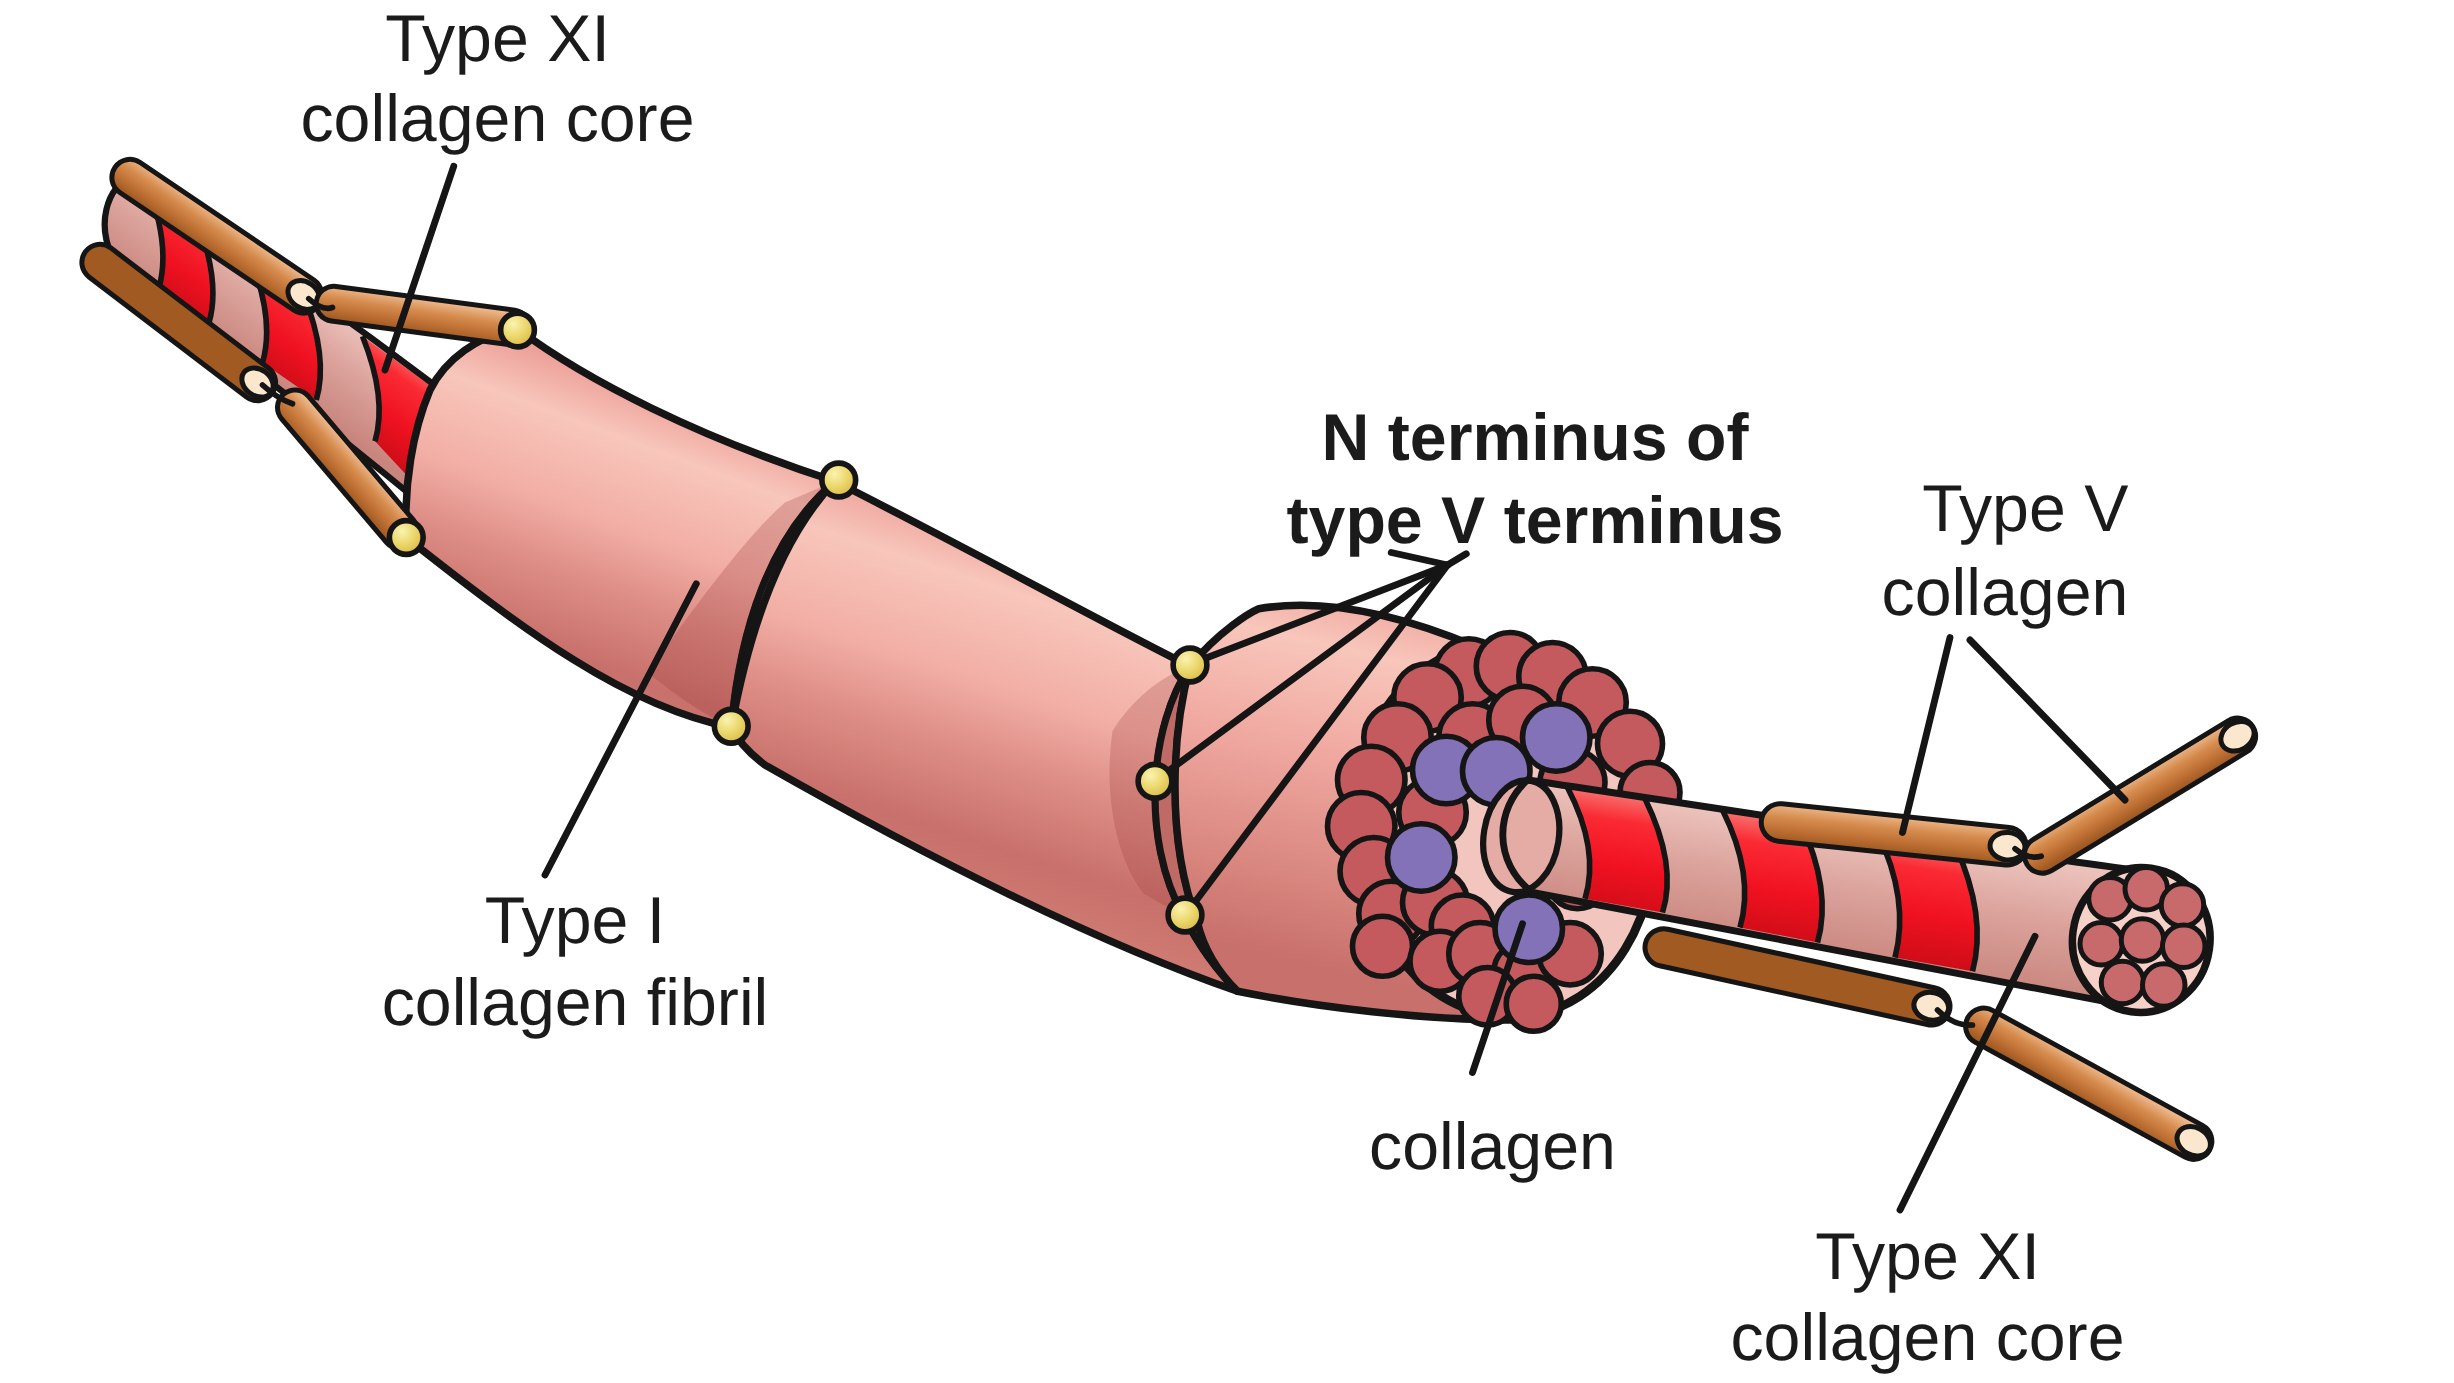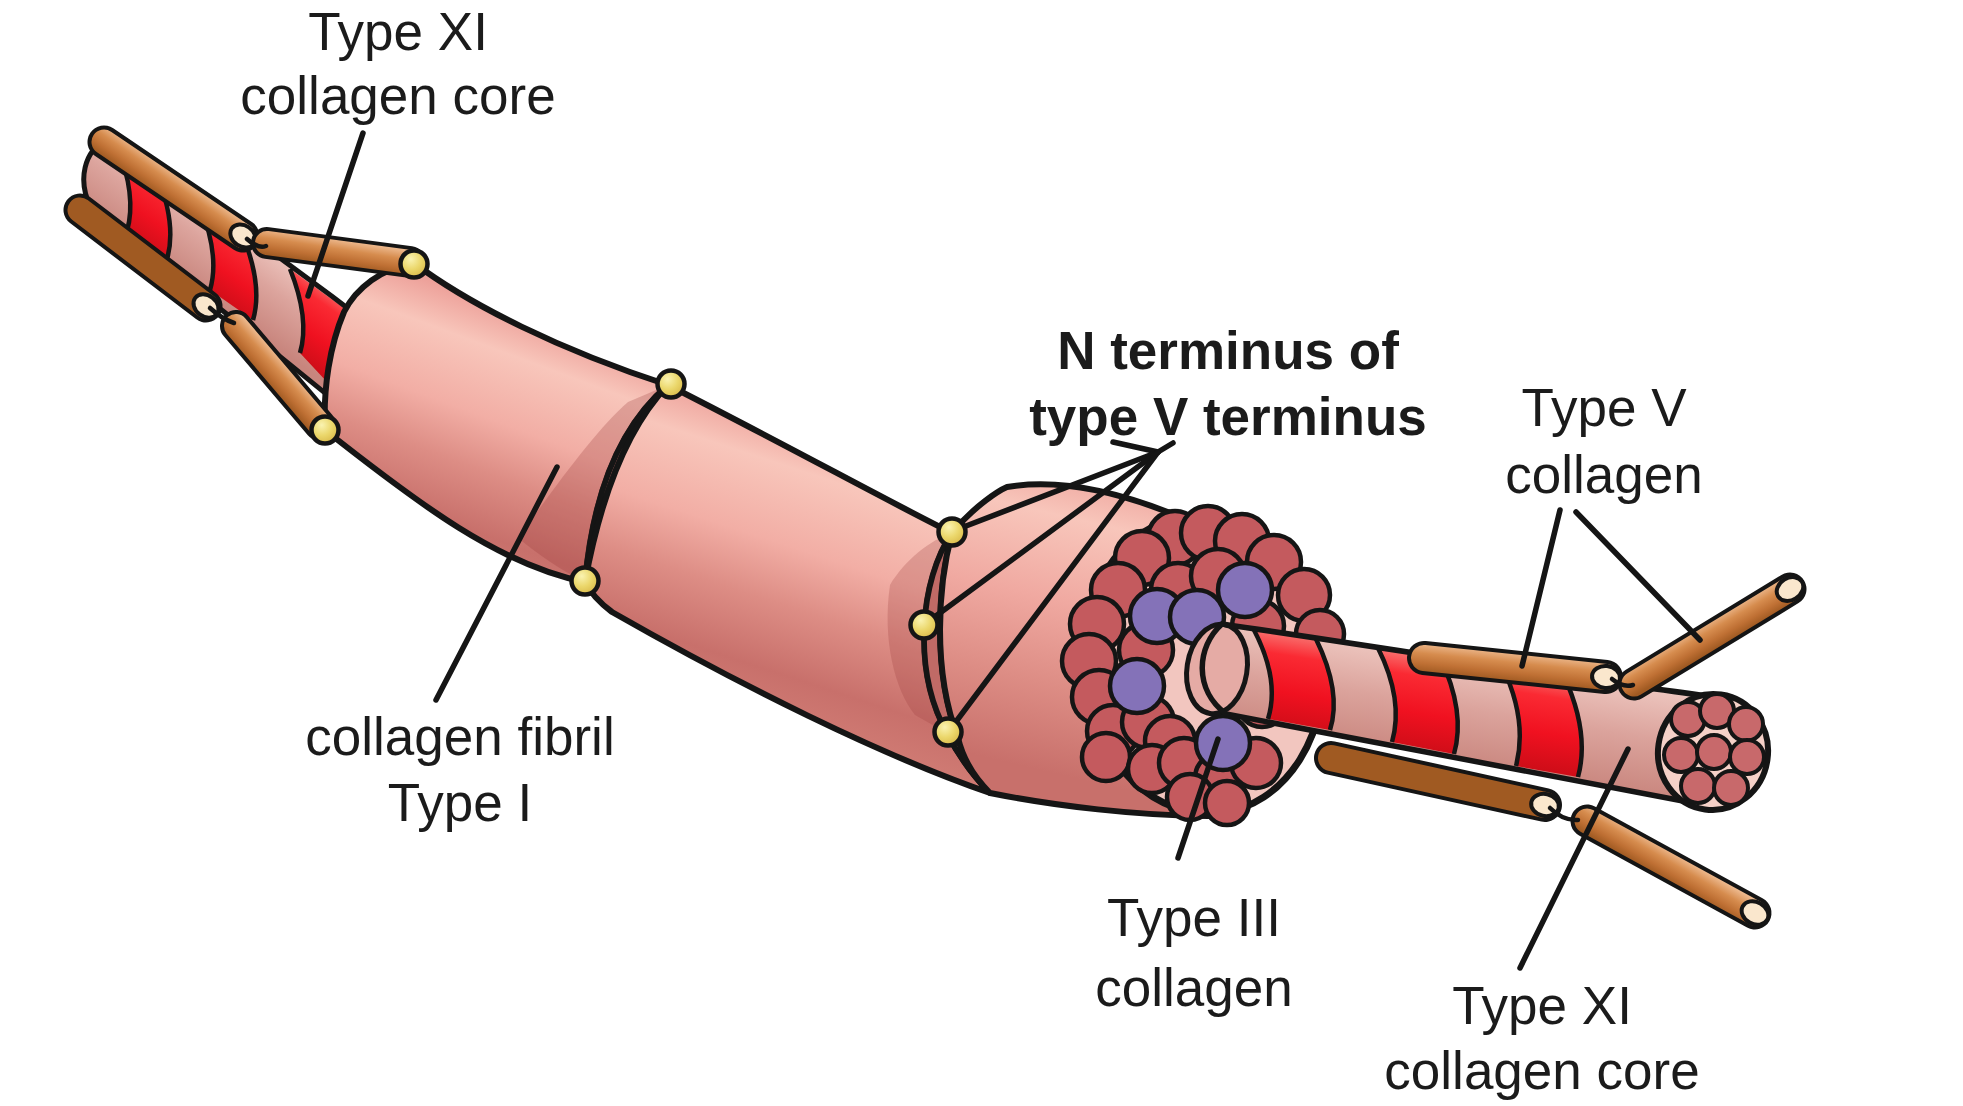--- a/index.html
+++ b/index.html
@@ -4,21 +4,21 @@
 <style>
   html,body{margin:0;padding:0;background:#ffffff;}
   #stage{position:relative;width:1963px;height:1106px;background:#ffffff;overflow:hidden;
          font-family:"Liberation Sans", sans-serif;}
   #art{position:absolute;left:0;top:0;}
   .label{position:absolute;transform:translateX(-50%);text-align:center;color:#1b1b1b;
          font-size:53px;line-height:65px;white-space:nowrap;margin-left:32px;}
   .label span{display:block;}
   #label-xi-top{left:366px;top:0px;line-height:64px;}
   #label-n-terminus{left:1196px;top:318px;line-height:66px;font-weight:bold;}
-  #label-type-v{left:1572px;top:374px;line-height:67px;}
+  #label-type-v{left:1572px;top:374px;line-height:67px;text-align:right;}
   #label-type-i{left:428px;top:704px;line-height:66px;}
   #label-type-iii{left:1162px;top:883px;line-height:70px;}
   #label-xi-bottom{left:1510px;top:973px;line-height:65px;}
 </style>
 </head>
 <body>
 
 <div id="stage">
 
 <svg id="art" width="1963" height="1106" viewBox="0 0 1963 1106">
@@ -317,25 +317,24 @@
 </div>
 <div class="label" id="label-n-terminus">
   <span>N terminus of</span>
   <span>type V terminus</span>
 </div>
 <div class="label" id="label-type-v">
   <span>Type V</span>
   <span>collagen</span>
 </div>
 <div class="label" id="label-type-i">
+  <span>Type I</span>
   <span>collagen fibril</span>
-  <span>Type I</span>
 </div>
 <div class="label" id="label-type-iii">
-  <span>Type III</span>
   <span>collagen</span>
 </div>
 <div class="label" id="label-xi-bottom">
   <span>Type XI</span>
   <span>collagen core</span>
 </div>
 
 </div>
 
 </body></html>

